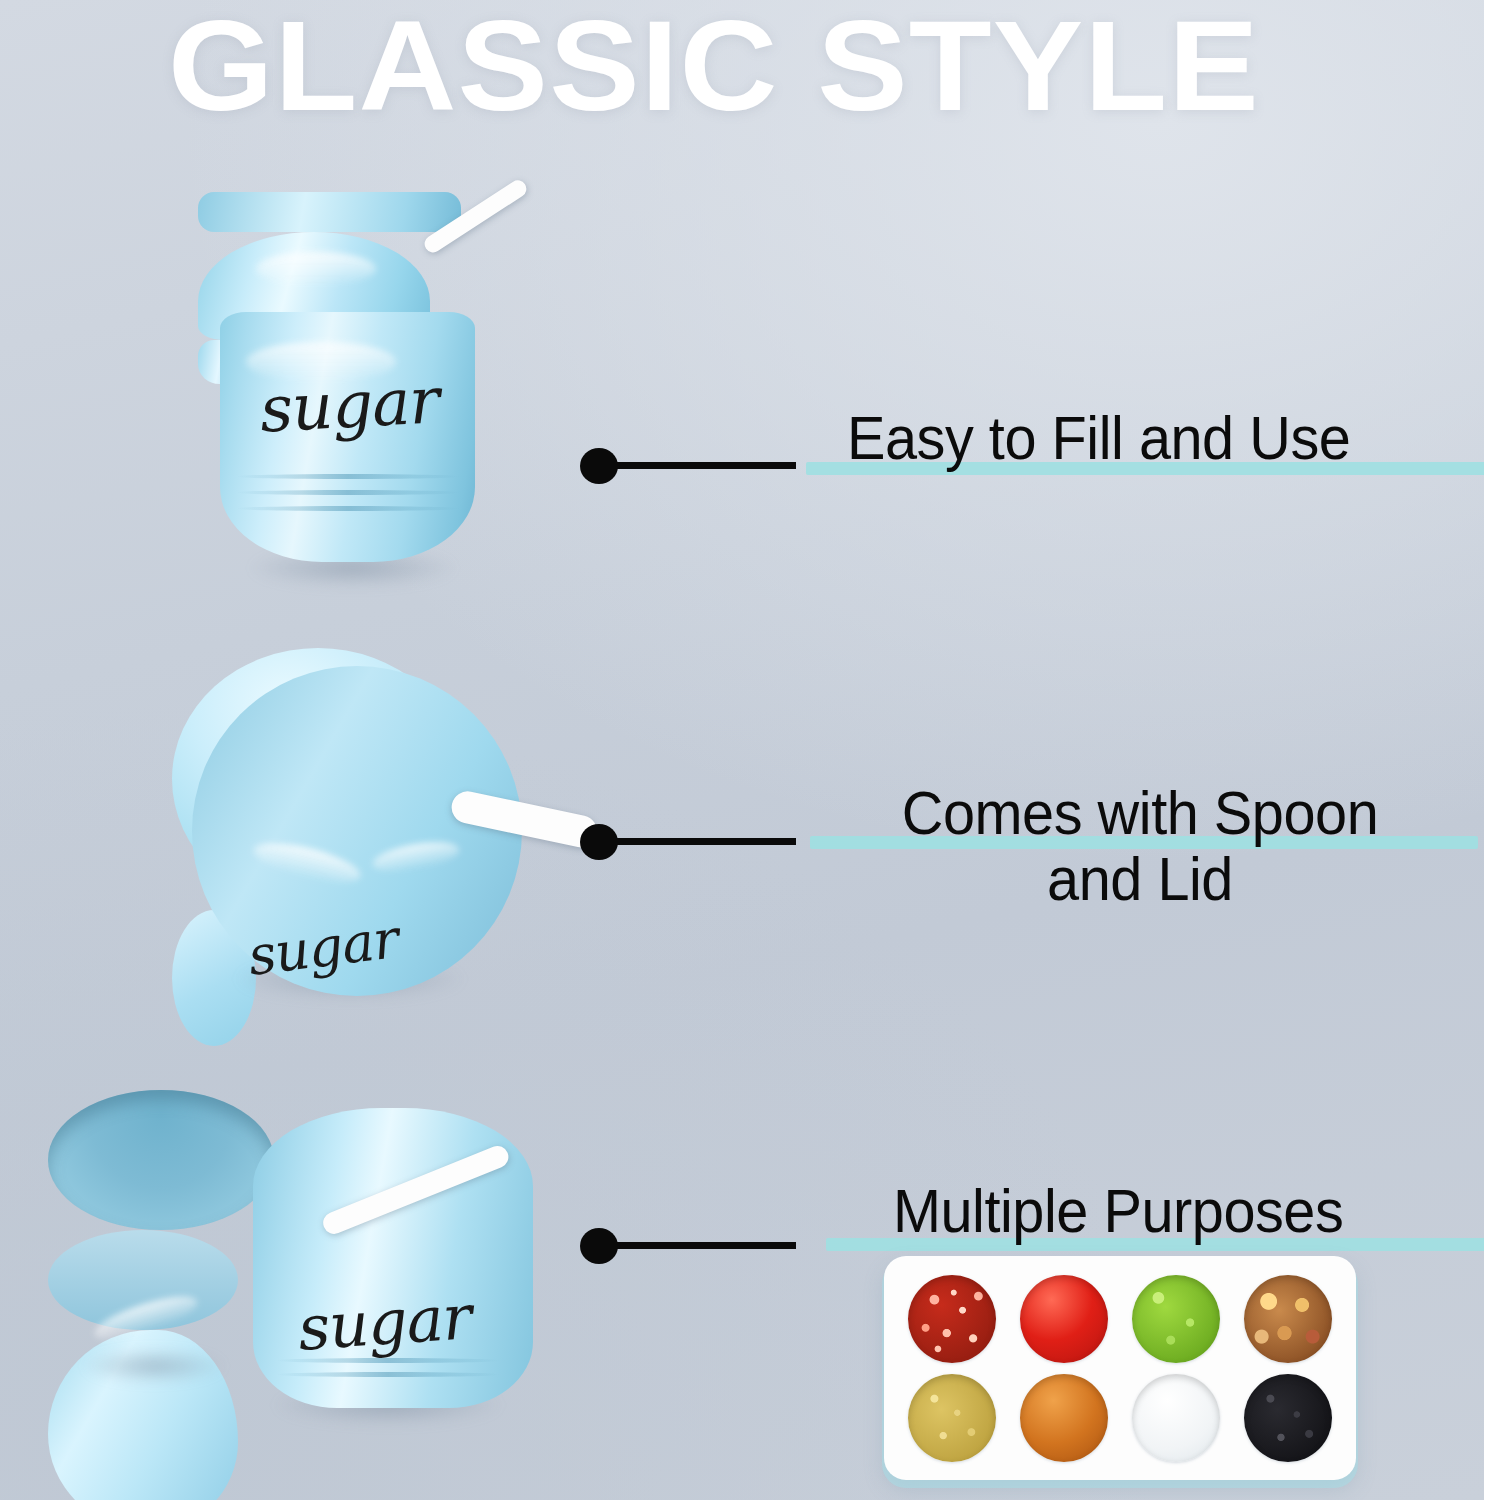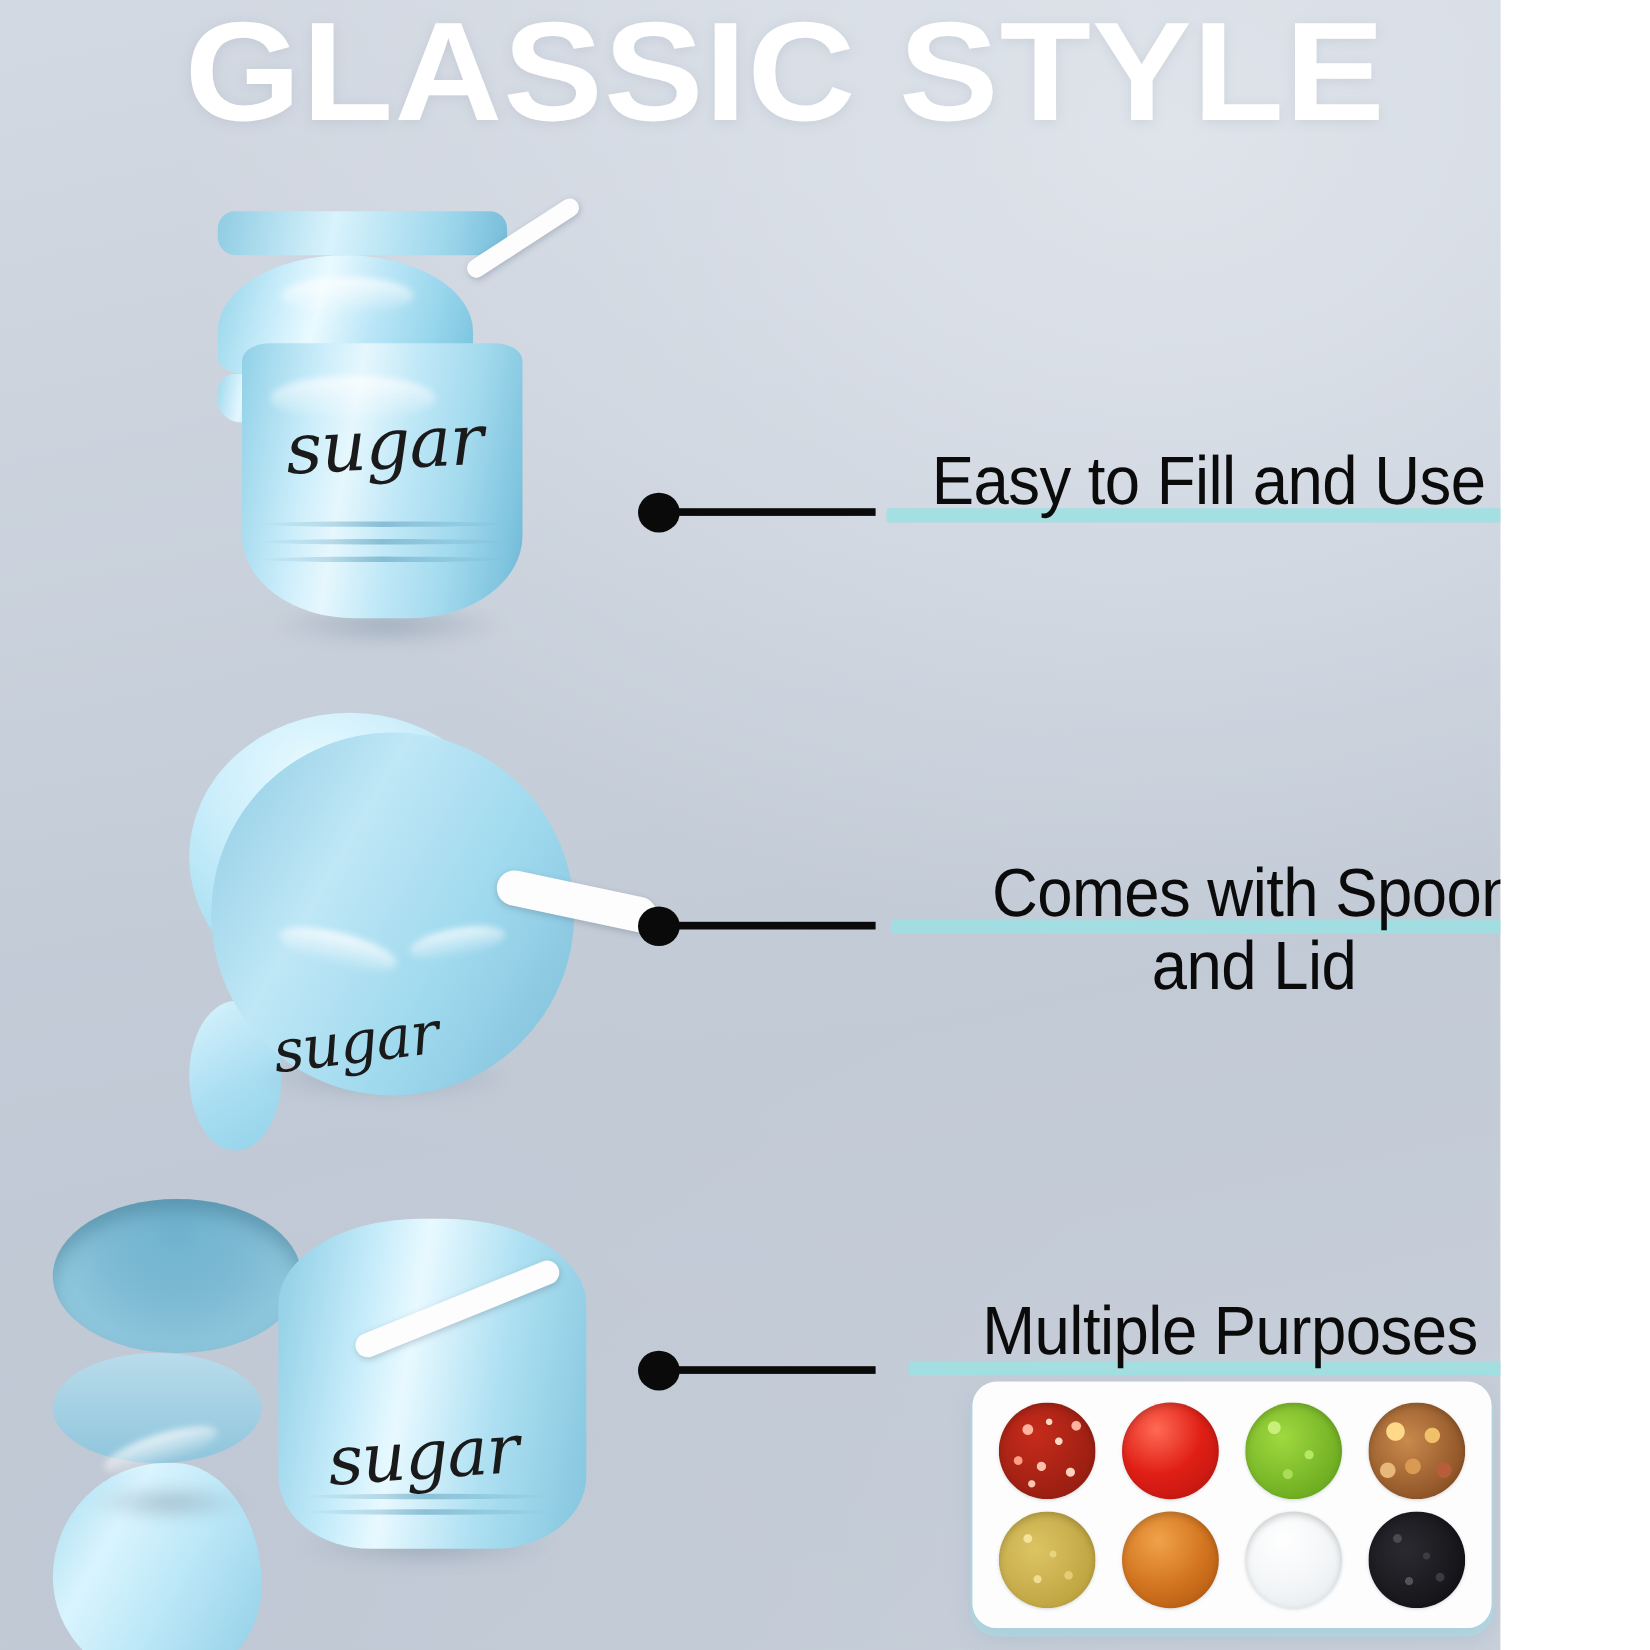--- a/index.html
+++ b/index.html
@@ -1,21 +1,21 @@
 <!DOCTYPE html>
 <html><head>
 <meta charset="utf-8">
 <style>
   html,body{margin:0;padding:0;}
   body{
     width:1500px;height:1500px;overflow:hidden;
     font-family:"Liberation Sans","DejaVu Sans",sans-serif;
   }
   .stage{
-    position:relative;width:1364px;height:1500px;overflow:hidden;
+    position:relative;width:1484px;height:1500px;overflow:hidden;
     background:
       radial-gradient(120% 90% at 78% 8%, #dfe4eb 0%, rgba(223,228,235,0) 55%),
       radial-gradient(110% 80% at 12% 95%, #bfc8d4 0%, rgba(191,200,212,0) 60%),
       linear-gradient(168deg,#d3d9e2 0%,#c7cfda 38%,#c2cad6 62%,#c9d0da 100%);
   }
 
   
   .title{
     position:absolute;left:168px;top:-4px;
     font-weight:bold;color:#ffffff;

